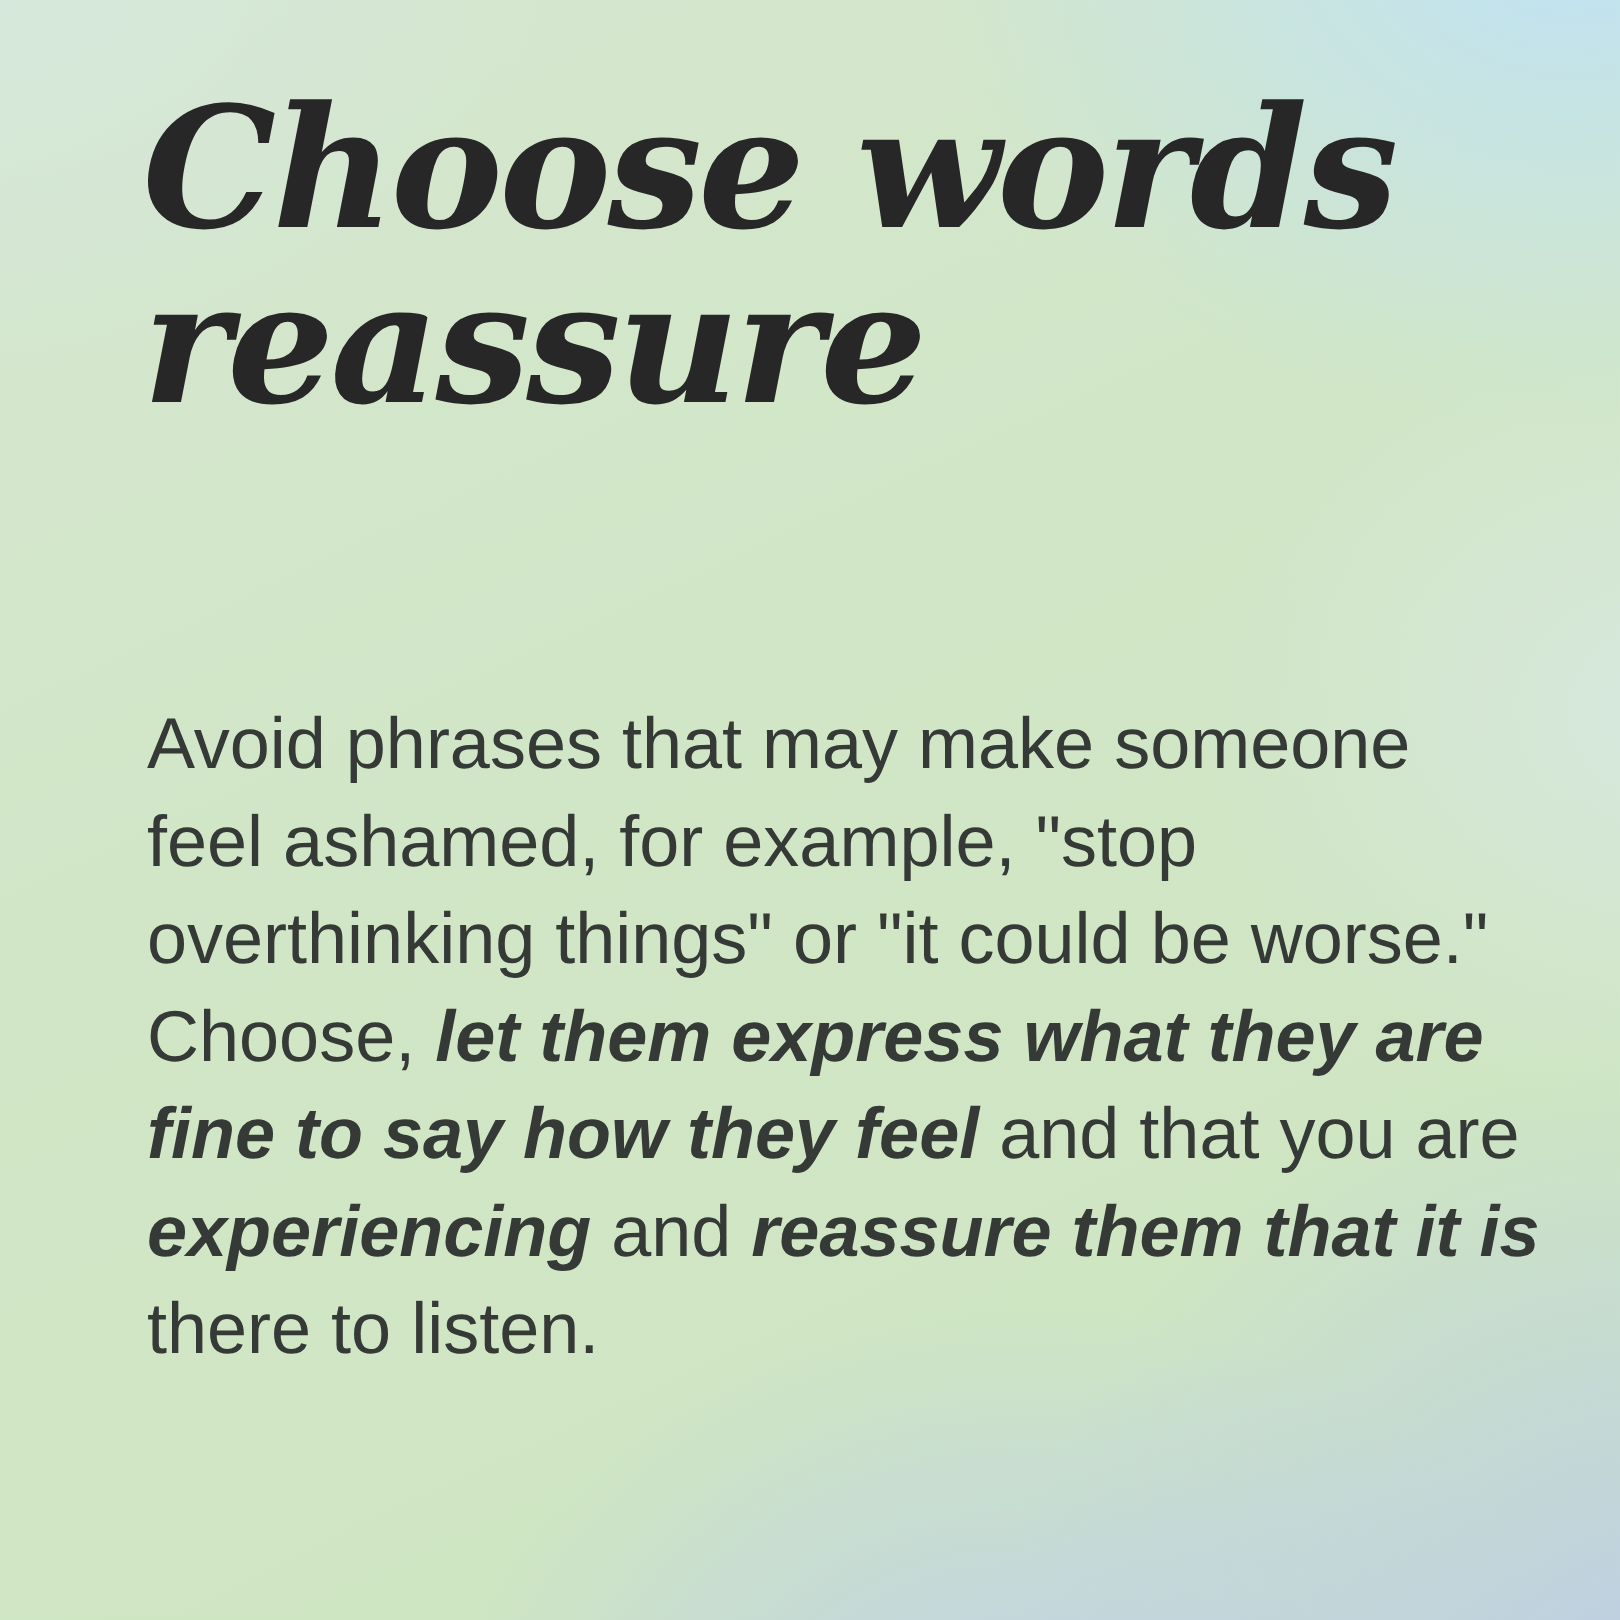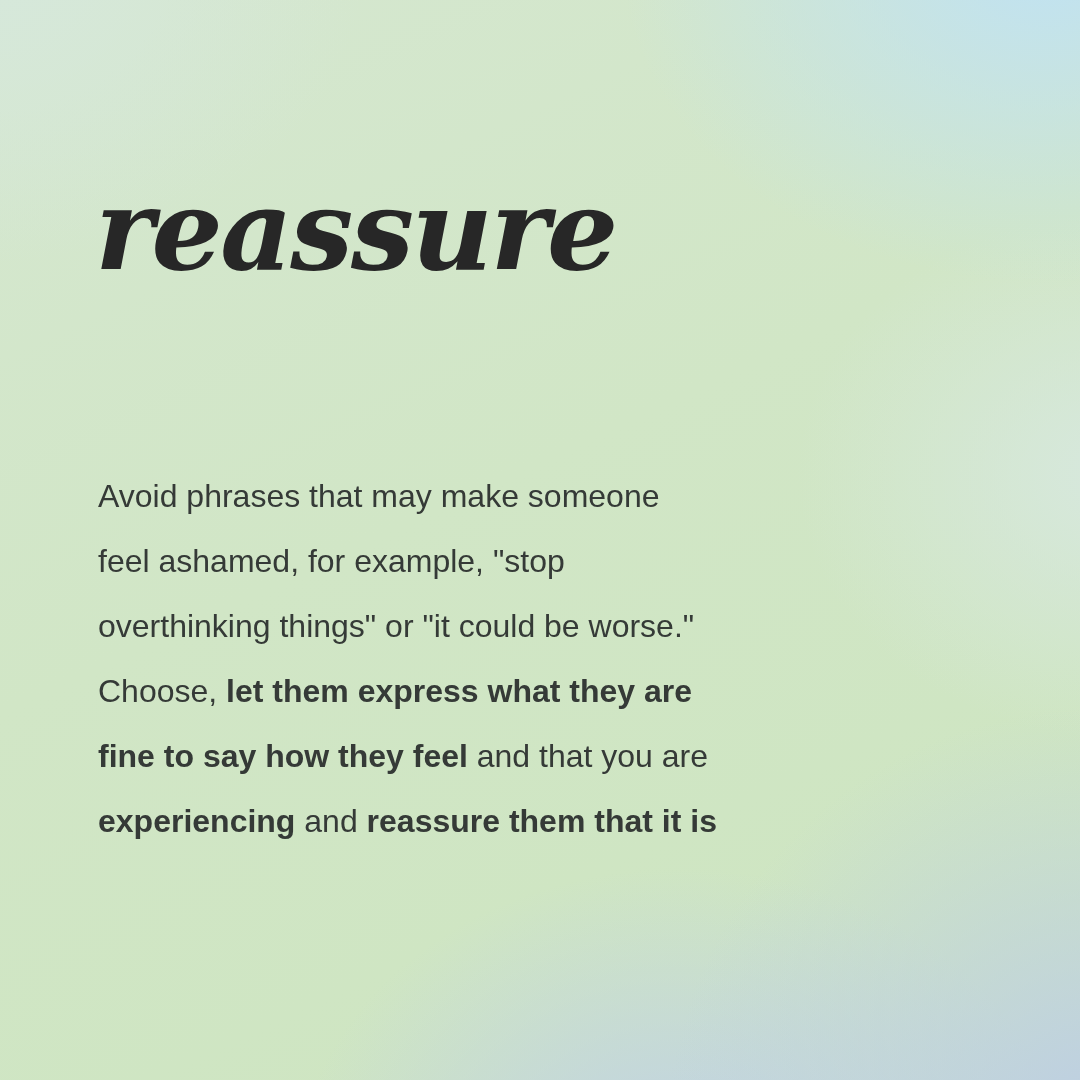--- a/index.html
+++ b/index.html
@@ -33,38 +33,39 @@
     font-size: 112px;
     line-height: 117px;
     letter-spacing: -2.5px;
   }
 
   .body-text {
     position: absolute;
     left: 98px;
     top: 464px;
     width: 960px;
-    font-size: 32px;
+    font-size: 48px;
     line-height: 65px;
     font-weight: 400;
   }
 
   .line { white-space: pre; }
-  .line strong { font-weight: 700; }
+  .line strong { font-weight: 700; font-style: italic; }
 </style>
 </head>
 <body>
 
 <main class="card">
   <h1 class="heading" style="color: rgb(39, 39, 39);">
-    <br>
+    <span>Choose words</span><br>
     <span>reassure</span>
   </h1>
 
   <div class="body-text" style="color: rgb(53, 58, 55);">
       <div class="line"><span>Avoid phrases that may make someone</span></div>
       <div class="line"><span>feel ashamed, for example, "stop</span></div>
       <div class="line"><span>overthinking things" or "it could be worse."</span></div>
       <div class="line"><span>Choose, </span><strong>let them express what they are</strong></div>
       <div class="line"><strong>fine to say how they feel</strong><span> and that you are</span></div>
       <div class="line"><strong>experiencing</strong><span> and </span><strong>reassure them that it is</strong></div>
+      <div class="line"><span>there to listen.</span></div>
     </div>
 </main>
 
 </body></html>

